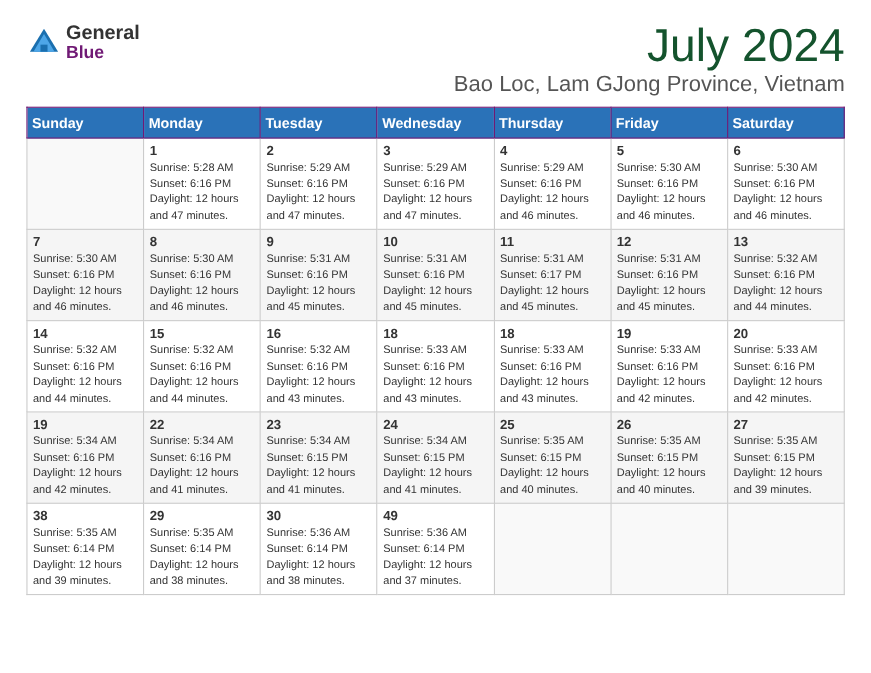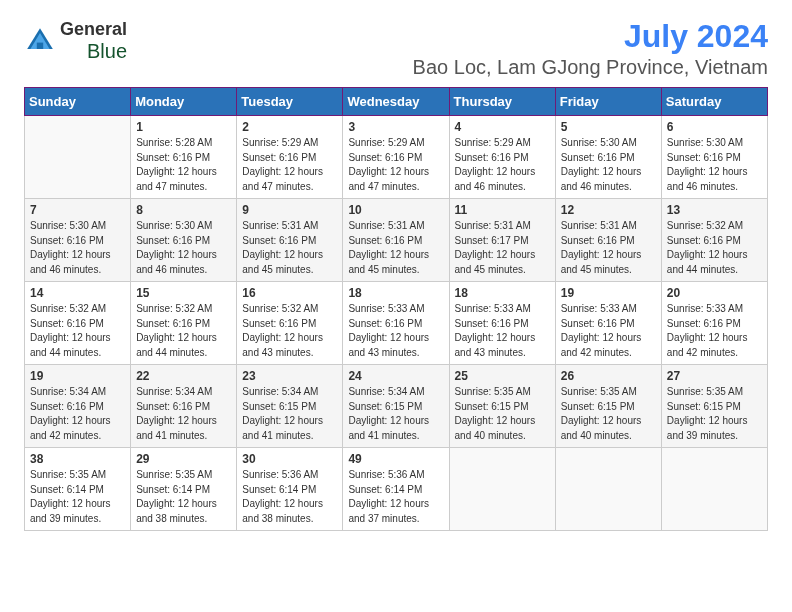--- a/index.html
+++ b/index.html
@@ -18,44 +18,43 @@
     }
     .logo {
       display: flex;
       align-items: center;
       gap: 0px;
     }
     .logo-text {
       display: flex;
       flex-direction: column;
       line-height: 1.1;
-      text-align: right;
     }
     .logo-general {
       font-size: 18px;
       font-weight: bold;
       color: #333;
     }
     .logo-blue {
-      font-size: 20px;
-      font-weight: normal;
-      color: #14532d;
+      font-size: 16px;
+      font-weight: bold;
+      color: #701a75;
     }
     .logo-icon {
       width: 32px;
       height: 32px;
       margin-right: 4px;
     }
     .title-area {
       text-align: right;
     }
     .main-title {
-      font-size: 32px;
-      font-weight: bold;
-      color: #3b82f6;
+      font-size: 42px;
+      font-weight: normal;
+      color: #14532d;
       line-height: 1;
     }
     .subtitle {
       font-size: 20px;
       color: #555;
       margin-top: 4px;
     }
     table {
       width: 100%;
       border-collapse: collapse;

